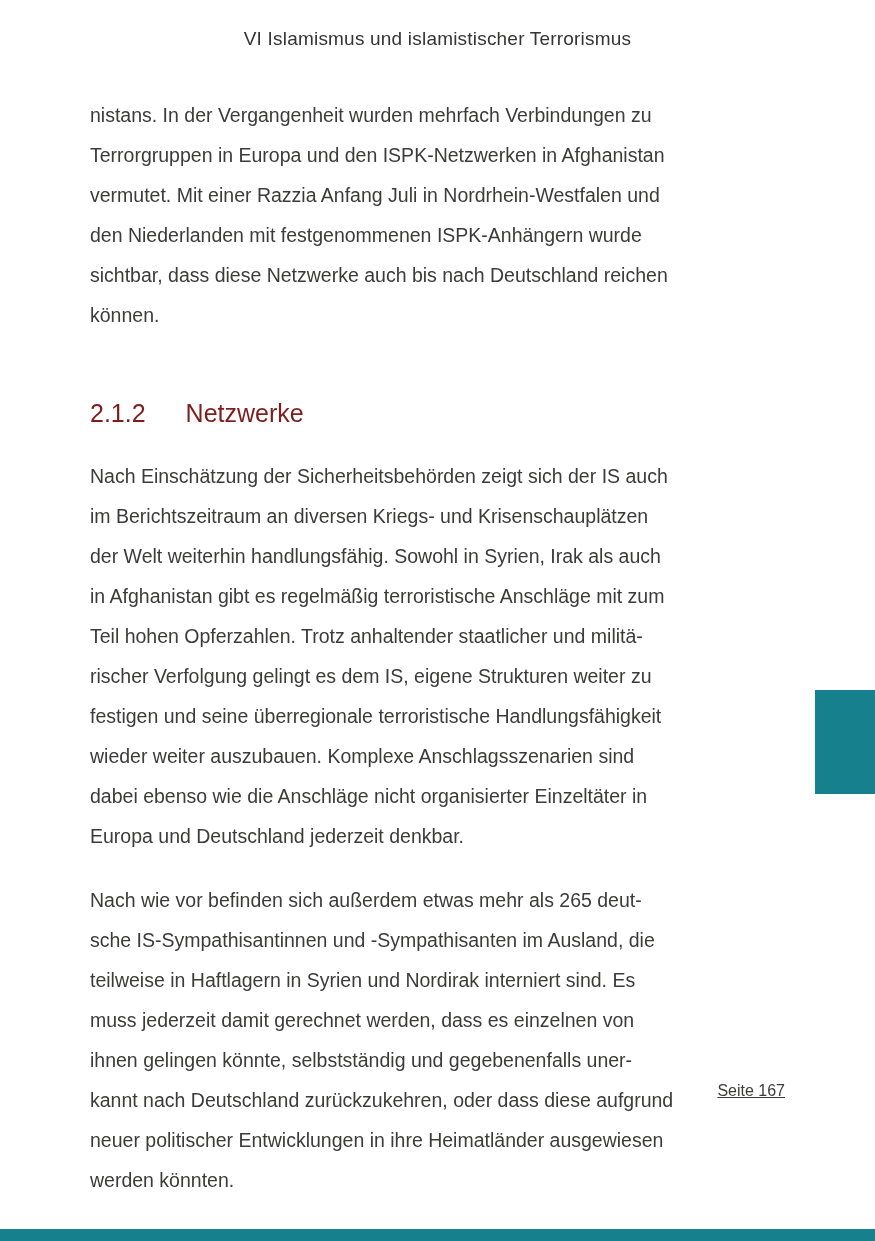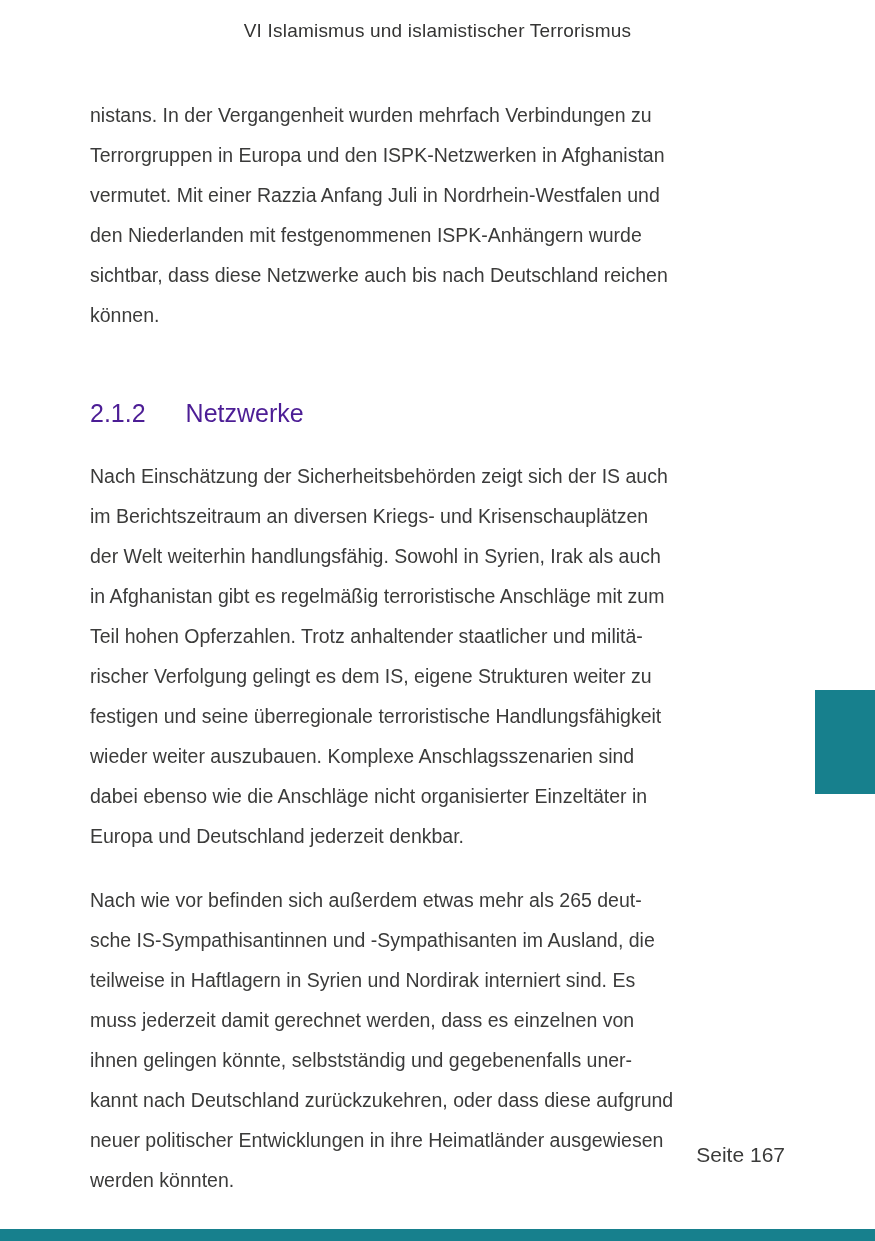--- a/index.html
+++ b/index.html
@@ -11,21 +11,21 @@
     position: relative;
     width: 875px;
     height: 1241px;
     background: #ffffff;
     font-family: "Liberation Sans", "DejaVu Sans", sans-serif;
     color: #3b3b3a;
     overflow: hidden;
   }
   .page-header {
     position: absolute;
-    top: 20px;
+    top: 28px;
     left: 0;
     width: 100%;
     text-align: center;
     font-size: 19px;
     font-weight: 500;
     letter-spacing: 0.2px;
     color: #343433;
   }
   .content {
     position: absolute;
@@ -39,37 +39,38 @@
     white-space: pre-line;
     color: #3b3b3a;
     margin: 0 0 24px 0;
   }
   .section-heading {
     display: flex;
     align-items: baseline;
     gap: 40px;
     font-size: 25px;
     font-weight: 400;
-    color: #4c1d95;
+    color: #7f1d1d;
     margin: 64px 0 28px 0;
   }
   .side-tab {
     position: absolute;
     right: 0;
     top: 690px;
     width: 60px;
     height: 104px;
     background: #17808d;
   }
   .footer-page-number {
     position: absolute;
-    top: 1143px;
+    top: 1082px;
     right: 90px;
-    font-size: 21px;
+    font-size: 16px;
     color: #3b3b3a;
+    text-decoration: underline;
   }
   .bottom-bar {
     position: absolute;
     left: 0;
     bottom: 0;
     width: 100%;
     height: 12px;
     background: #17808d;
   }
 </style>

